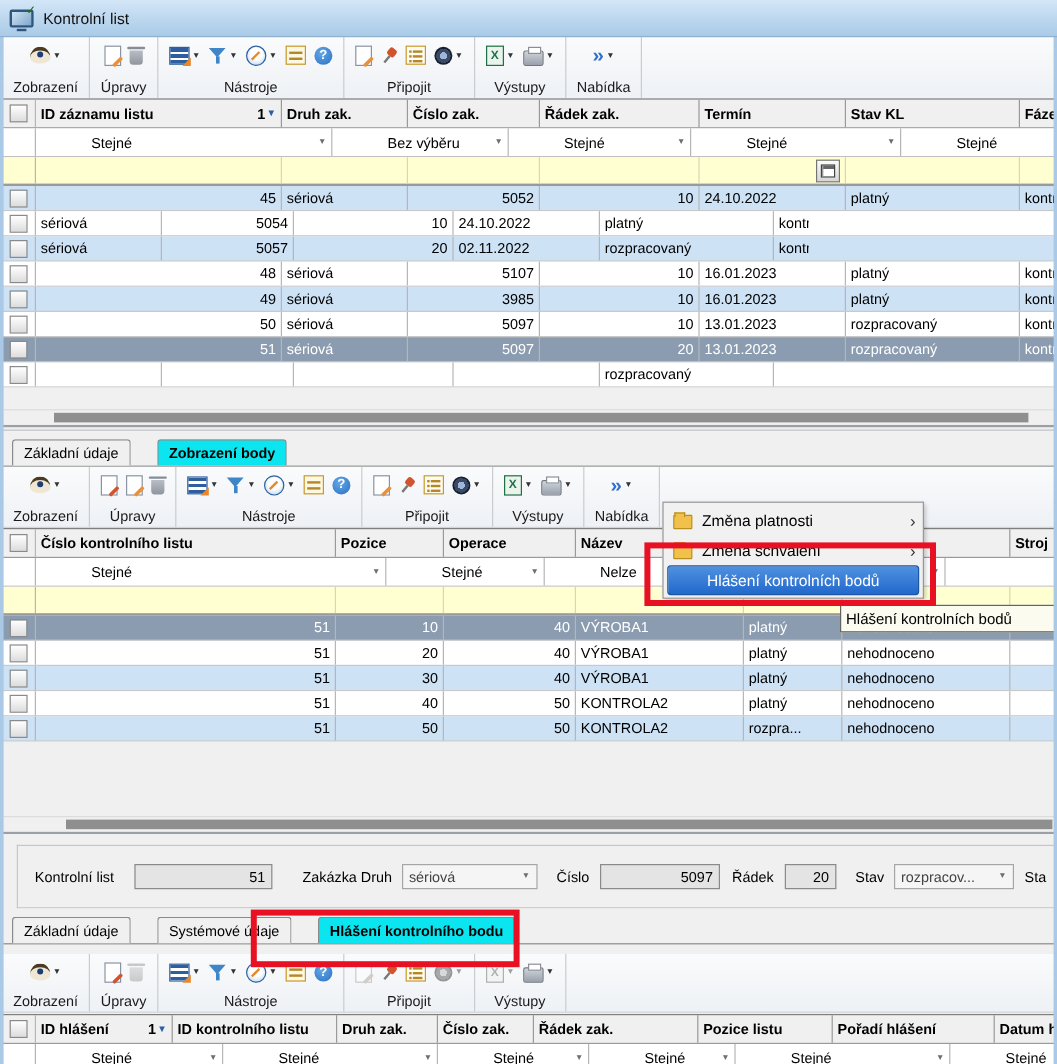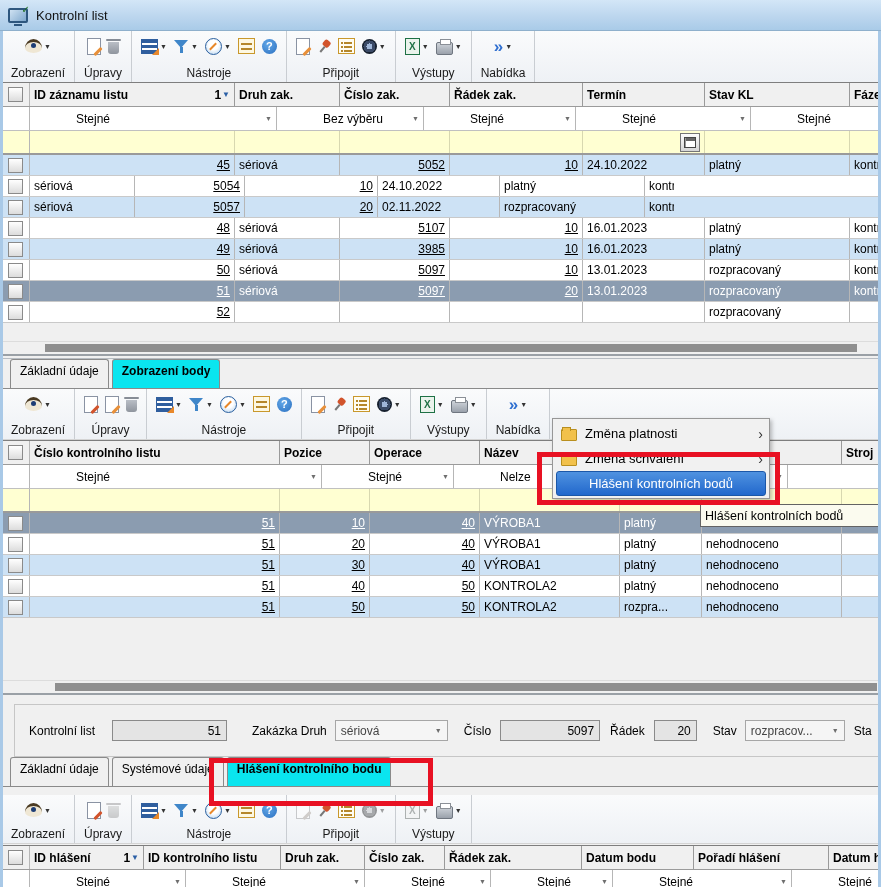--- a/index.html
+++ b/index.html
@@ -61,21 +61,21 @@
   
   .gheader{display:flex;height:23px;background:#f0f0f0;border-top:1px solid #7e7e7e;border-bottom:1px solid #9b9b9b;font-weight:bold;}
   .gfilter{display:flex;height:23px;background:#fff;border-bottom:1px solid #c0c0c0;gap:42px;}
   .gyellow{display:flex;height:22px;background:#ffffd2;border-bottom:2px solid #9a9a9a;}
   .trow{display:flex;height:20px;border-bottom:1px solid #c9c9c9;background:#fff;}
   .trow.alt{background:#cde2f5;}
   .trow.sel{background:#8b9cb0;color:#fff;}
   .cell{box-sizing:border-box;flex:0 0 auto;overflow:hidden;white-space:nowrap;display:flex;align-items:center;padding:0 4px;border-right:1px solid #b6b6b6;height:100%;}
   .gheader .cell{border-right-color:#9a9a9a;}
   .gyellow .cell{border-right-color:#d8d8b0;}
-  .cell.num{justify-content:flex-end;text-decoration:underline;}
+  .cell.num{justify-content:flex-end;}
   .csel{box-sizing:border-box;flex:0 0 28px;display:flex;align-items:center;justify-content:center;border-right:1px solid #b6b6b6;height:100%;}
   .cb{width:13px;height:13px;border:1px solid #8a8a8a;background:linear-gradient(180deg,#ffffff,#dcdcdc);}
   .chev{margin-left:auto;color:#6e6e6e;font-size:7px;padding-left:3px;}
   .sortb{margin-left:auto;font-weight:bold;display:flex;align-items:center;}
   .sortarrow{color:#2b5fa5;font-size:8px;margin-left:1px;}
   .calbtn{margin-left:auto;width:18px;height:17px;border:1px solid #757575;background:linear-gradient(180deg,#fcfcfc,#d6d6d6);display:flex;align-items:center;justify-content:center;}
   .calglyph{width:10px;height:9px;border:1px solid #444;background:linear-gradient(180deg,#666 0 3px,#fff 3px),#fff;box-shadow:inset 3px 0 0 -2px #999,inset 7px 0 0 -6px #999;}
 
   
   .g1c1{width:205px;}.g1c2{width:105px;}.g1c3{width:110px;}.g1c4{width:133px;}.g1c5{width:122px;}.g1c6{width:145px;}.g1c7{width:29px;border-right:none;}
@@ -85,21 +85,21 @@
   .g3c1{width:114px;}.g3c2{width:137px;}.g3c3{width:84px;}.g3c4{width:80px;}.g3c5{width:137px;}.g3c6{width:112px;}.g3c7{width:135px;}.g3c8{width:50px;border-right:none;}
 
   
   #toolbar-main{position:absolute;left:2px;top:31px;width:877px;height:51px;}
   #grid1{position:absolute;left:2px;top:82px;width:877px;height:272px;background:#f0f0f0;border-bottom:2px solid #9aa0a6;display:flex;flex-direction:column;}
   .gfill{flex:1;background:#f0f0f0;}
   .hscroll{height:12px;background:#f0f0f0;border-top:1px solid #dcdcdc;position:relative;}
   .hthumb{position:absolute;top:2px;height:8px;background:#8f8f8f;}
 
   #panel2{position:absolute;left:2px;top:358px;width:877px;height:334px;border-top:1px solid #b7bcc2;border-bottom:2px solid #9aa0a6;background:#f0f0f0;display:flex;flex-direction:column;}
-  .tabbar{height:29px;display:flex;background:#f0f0f0;border-bottom:1px solid #8a8a8a;padding-left:8px;}
+  .tabbar{height:29px;display:flex;align-items:flex-end;background:#f0f0f0;border-bottom:1px solid #8a8a8a;padding-left:8px;gap:19px;}
   .tab{padding:4px 9px 3px;border:1px solid #8a8a8a;border-bottom:none;background:#f0f0f0;border-radius:3px 3px 0 0;margin-right:3px;white-space:nowrap;}
   .tab.active{background:#0ae5ef;font-weight:bold;position:relative;z-index:2;}
   #toolbar2{height:50px;}
   #panel2 .toolbar,#panel3 .toolbar{border-top:none;}
 
   #panel3{position:absolute;left:2px;top:697px;width:877px;height:190px;background:#f0f0f0;overflow:hidden;}
   #formbox{position:absolute;left:12px;top:7px;right:0;height:51px;border:1px solid #c6c6c6;border-right:none;background:#f0f0f0;display:flex;align-items:center;}
   .flabel{white-space:nowrap;}
   .fin{height:21px;border:1px solid #8a8a8a;background:#e4e4e4;display:flex;align-items:center;justify-content:flex-end;padding:0 5px;box-sizing:border-box;}
   .fcombo{height:21px;border:1px solid #a6a6a6;background:#f5f5f5;display:flex;align-items:center;padding:0 5px;box-sizing:border-box;color:#444;}
@@ -369,21 +369,20 @@
       <div class="cell g1c3 num">5097</div>
       <div class="cell g1c4 num">20</div>
       <div class="cell g1c5">13.01.2023</div>
       <div class="cell g1c6">rozpracovaný</div>
       <div class="cell g1c7">kontr</div>
     </div>
     <div class="trow">
       <div class="csel">
           <span class="cb"></span>
         </div>
-      <div class="cell g1c1 num">52</div>
       <div class="cell g1c2"></div>
       <div class="cell g1c3 num"></div>
       <div class="cell g1c4 num"></div>
       <div class="cell g1c5"></div>
       <div class="cell g1c6">rozpracovaný</div>
       <div class="cell g1c7"></div>
     </div>
     <div class="gfill"></div>
     <div class="hscroll">
         <div class="hthumb" style="left:43px;width:812px;"></div>
@@ -739,21 +738,21 @@
         <div class="cell g3c3">
             <span>Druh zak.</span>
           </div>
         <div class="cell g3c4">
             <span>Číslo zak.</span>
           </div>
         <div class="cell g3c5">
             <span>Řádek zak.</span>
           </div>
         <div class="cell g3c6">
-            <span>Datum bodu</span>
+            <span>Pozice listu</span>
           </div>
         <div class="cell g3c7">
             <span>Pořadí hlášení</span>
           </div>
         <div class="cell g3c8">
             <span>Datum hláš</span>
           </div>
       </div>
       <div class="gfilter">
         <div class="csel"></div>

